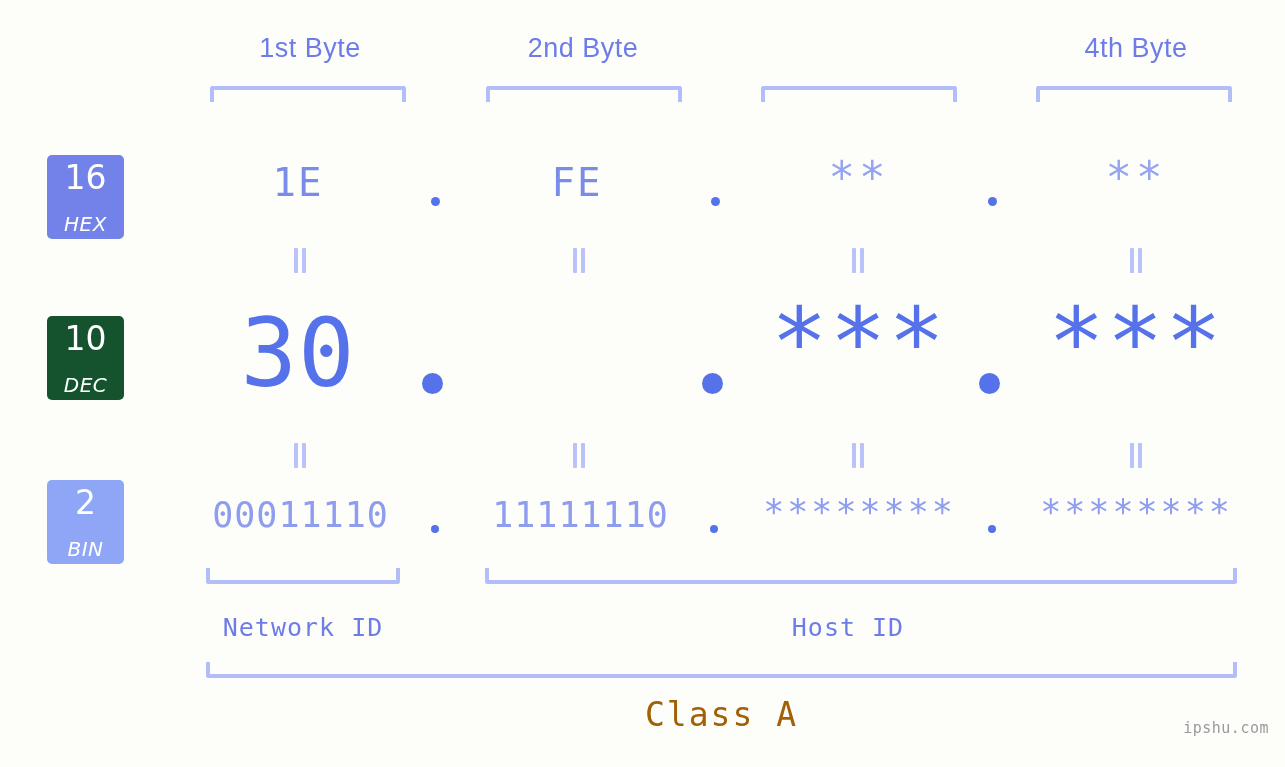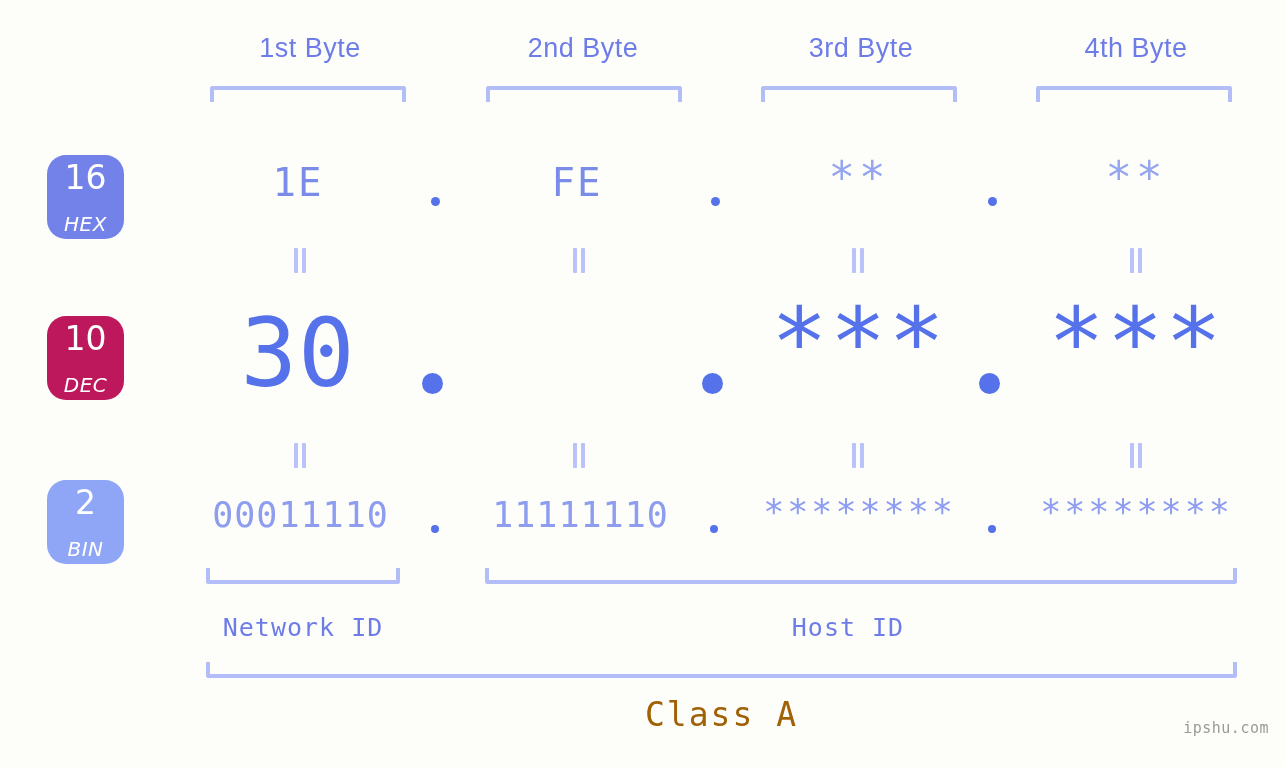--- a/index.html
+++ b/index.html
@@ -52,21 +52,21 @@
     border-right: 4px solid #b3bdf8;
     border-radius: 0 0 3px 3px;
     box-sizing: border-box;
   }
 
   
   .badge {
     position: absolute;
     left: 47px;
     width: 77px;
-    border-radius: 19px;
+    border-radius: 5px;
     color: #ffffff;
     text-align: center;
     box-sizing: border-box;
     padding-top: 6px;
     font-family: "DejaVu Sans", sans-serif;
     line-height: 1;
   }
   .badge .num {
     display: block;
     font-size: 33px;
@@ -180,33 +180,32 @@
     letter-spacing: 0.5px;
   }
 </style>
 </head>
 <body>
 
 <div id="stage">
 
   <div class="byte-label" style="left:190px;">1st Byte</div>
   <div class="byte-label" style="left:463px;">2nd Byte</div>
-  <div class="byte-label" style="left:741px;">3rd Byte</div>
   <div class="byte-label" style="left:1016px;">4th Byte</div>
 
   <div class="bracket-down" style="left:210px; top:86px; width:196px;"></div>
   <div class="bracket-down" style="left:486px; top:86px; width:196px;"></div>
   <div class="bracket-down" style="left:761px; top:86px; width:196px;"></div>
   <div class="bracket-down" style="left:1036px; top:86px; width:196px;"></div>
 
   <div class="badge" style="top:155px; height:84px; background:#7282e8;">
     <span class="num">16</span>
     <span class="name">HEX</span>
   </div>
-  <div class="badge" style="top:316px; height:84px; background:#be185d;">
+  <div class="badge" style="top:316px; height:84px; background:#14532d;">
     <span class="num">10</span>
     <span class="name">DEC</span>
   </div>
   <div class="badge" style="top:480px; height:84px; background:#8ea6f5;">
     <span class="num">2</span>
     <span class="name">BIN</span>
   </div>
 
   <div class="cell hex-val" style="left:178px; top:160px; width:240px;">1E</div>
   <div class="cell hex-val" style="left:457px; top:160px; width:240px;">FE</div>

